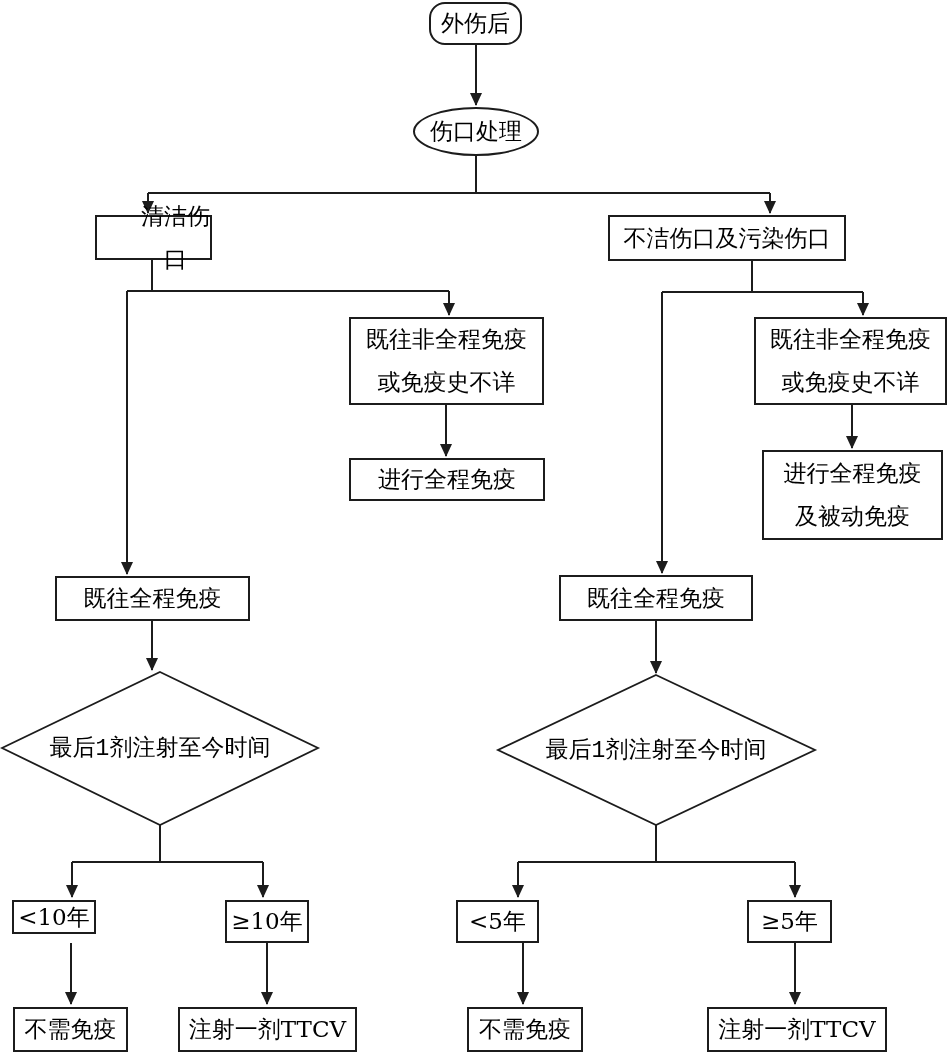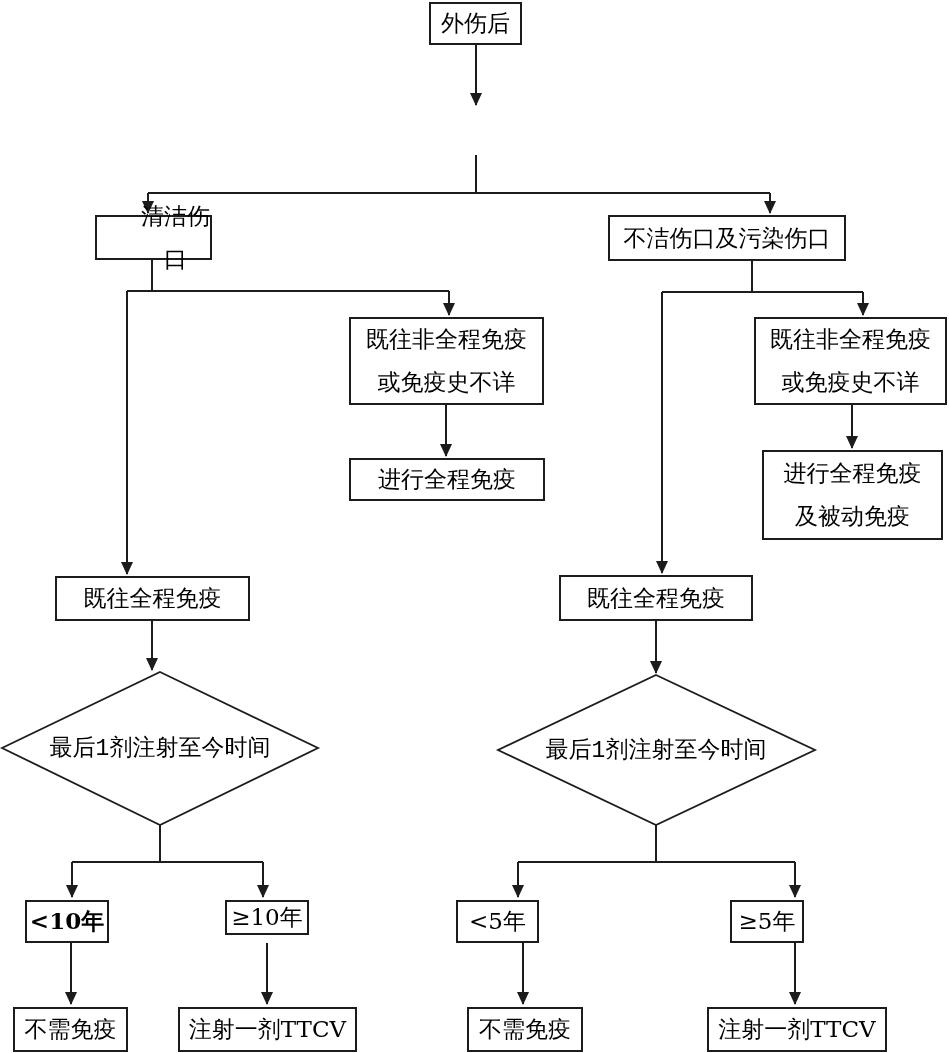--- a/index.html
+++ b/index.html
@@ -72,22 +72,23 @@
       <line x1="518" y1="862" x2="518" y2="897" marker-end="url(#arrow)"></line>
       <line x1="795" y1="862" x2="795" y2="897" marker-end="url(#arrow)"></line>
 
       <line x1="71" y1="943" x2="71" y2="1004" marker-end="url(#arrow)"></line>
       <line x1="267" y1="943" x2="267" y2="1004" marker-end="url(#arrow)"></line>
       <line x1="523" y1="943" x2="523" y2="1004" marker-end="url(#arrow)"></line>
       <line x1="795" y1="943" x2="795" y2="1004" marker-end="url(#arrow)"></line>
     </g>
   </svg>
 
-  <div class="node box" style="left:429px; top:2px; width:93px; height:43px;">外伤后</div>
+  <div class="node box" style="left:429px; top:2px; width:93px; height:43px;border-radius:16px;">外伤后</div>
 
+  <div class="node ellipse" style="left:413px; top:107px; width:126px; height:49px;">伤口处理</div>
 
   <div class="node box" style="left:95px; top:215px; width:117px; height:45px;padding-left:44px;">清洁伤口</div>
 
   <div class="node box" style="left:608px; top:215px; width:238px; height:46px;">不洁伤口及污染伤口</div>
 
   <div class="node box" style="left:349px; top:317px; width:195px; height:88px;">既往非全程免疫
 或免疫史不详</div>
 
   <div class="node box" style="left:349px; top:458px; width:196px; height:43px;">进行全程免疫</div>
 
@@ -98,27 +99,27 @@
 及被动免疫</div>
 
   <div class="node box" style="left:55px; top:576px; width:195px; height:45px;">既往全程免疫</div>
 
   <div class="node box" style="left:559px; top:575px; width:194px; height:46px;">既往全程免疫</div>
 
   <div class="node plain" style="left:30px; top:727px; width:260px; height:44px;">最后1剂注射至今时间</div>
 
   <div class="node plain" style="left:526px; top:729px; width:260px; height:44px;">最后1剂注射至今时间</div>
 
-  <div class="node box" style="left:25px; top:900px; width:84px; height:43px;font-weight:bold;">&lt;10年</div>
+  <div class="node box" style="left:12px; top:900px; width:84px; height:34px;">&lt;10年</div>
 
-  <div class="node box" style="left:225px; top:900px; width:84px; height:35px;">≥10年</div>
+  <div class="node box" style="left:225px; top:900px; width:84px; height:43px;">≥10年</div>
 
   <div class="node box" style="left:456px; top:900px; width:83px; height:43px;">&lt;5年</div>
 
-  <div class="node box" style="left:730px; top:900px; width:74px; height:43px;">≥5年</div>
+  <div class="node box" style="left:747px; top:900px; width:85px; height:43px;">≥5年</div>
 
   <div class="node box" style="left:13px; top:1007px; width:115px; height:45px;">不需免疫</div>
 
   <div class="node box" style="left:178px; top:1007px; width:179px; height:45px;">注射一剂TTCV</div>
 
   <div class="node box" style="left:467px; top:1007px; width:116px; height:45px;">不需免疫</div>
 
   <div class="node box" style="left:707px; top:1007px; width:180px; height:45px;">注射一剂TTCV</div>
 
 </div>

